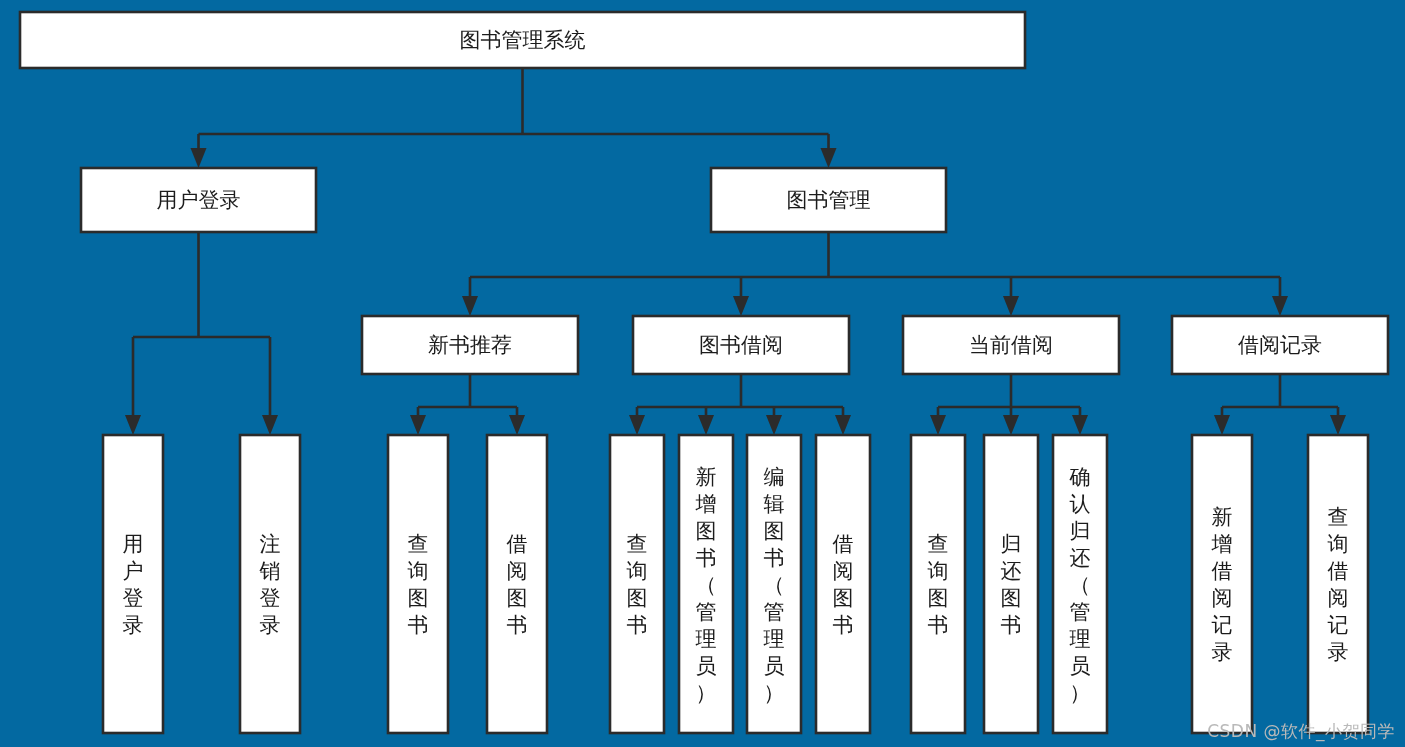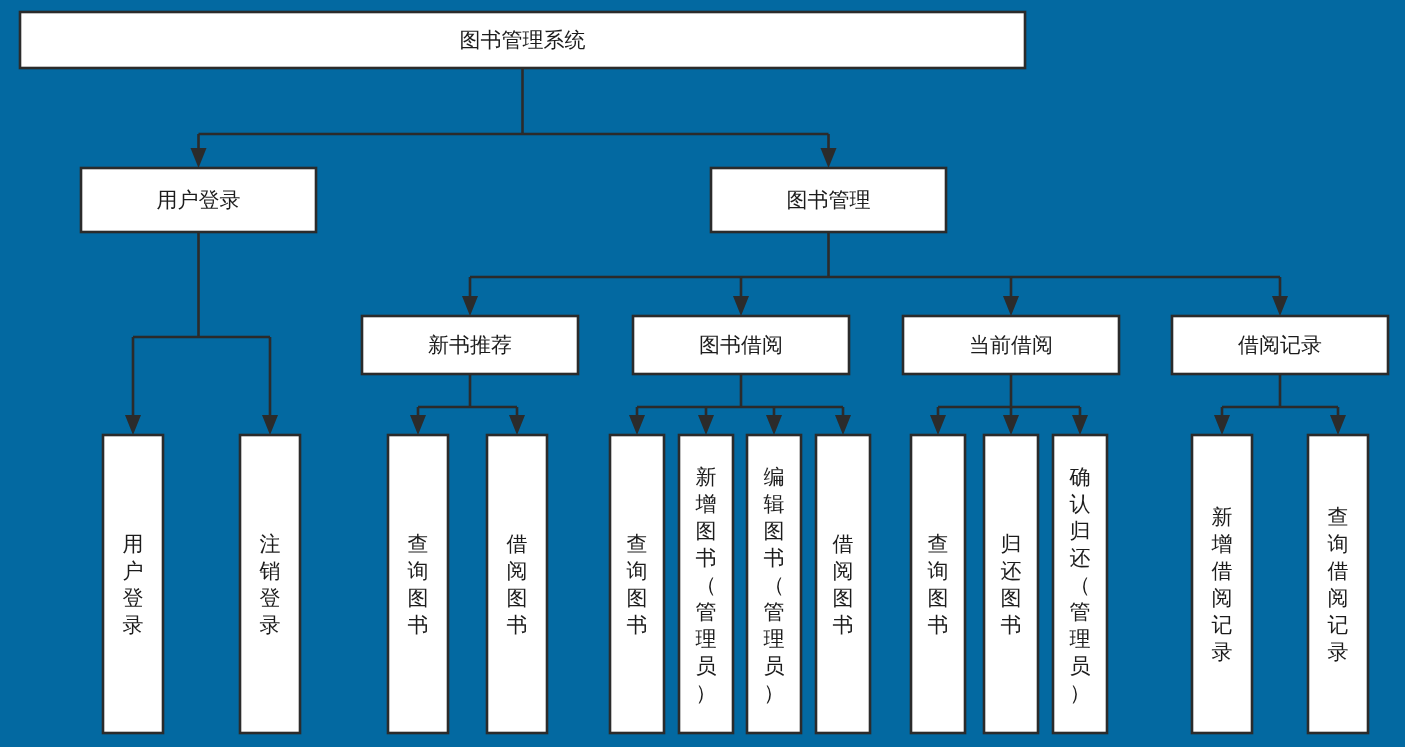--- a/index.html
+++ b/index.html
@@ -205,13 +205,14 @@
         <g>
           <rect class="node-box" x="1192" y="435" width="60" height="298"></rect>
           <text class="node-label-v" x="1222" y="524.06"><tspan x="1222" dy="0">新</tspan><tspan x="1222" dy="27">增</tspan><tspan x="1222" dy="27">借</tspan><tspan x="1222" dy="27">阅</tspan><tspan x="1222" dy="27">记</tspan><tspan x="1222" dy="27">录</tspan></text>
         </g>
         <g>
           <rect class="node-box" x="1308" y="435" width="60" height="298"></rect>
           <text class="node-label-v" x="1338" y="524.06"><tspan x="1338" dy="0">查</tspan><tspan x="1338" dy="27">询</tspan><tspan x="1338" dy="27">借</tspan><tspan x="1338" dy="27">阅</tspan><tspan x="1338" dy="27">记</tspan><tspan x="1338" dy="27">录</tspan></text>
         </g>
       </g>
   </svg>
+  <div class="watermark-text">CSDN @软件_小贺同学</div>
 </div>
 
 </body></html>

